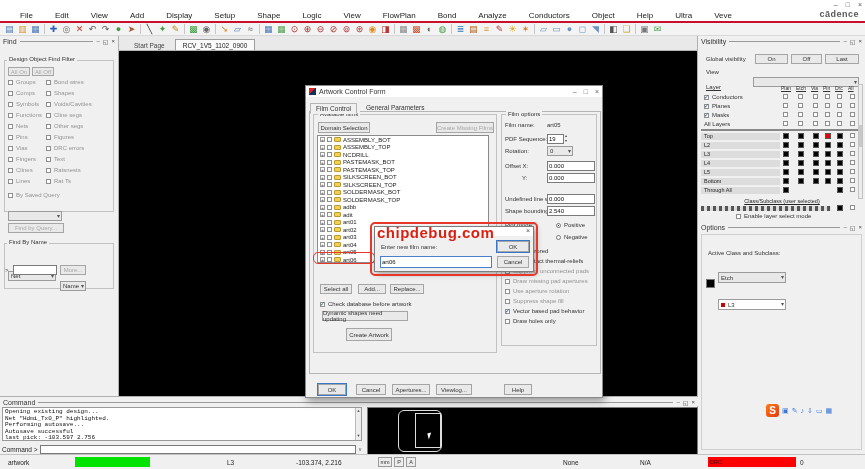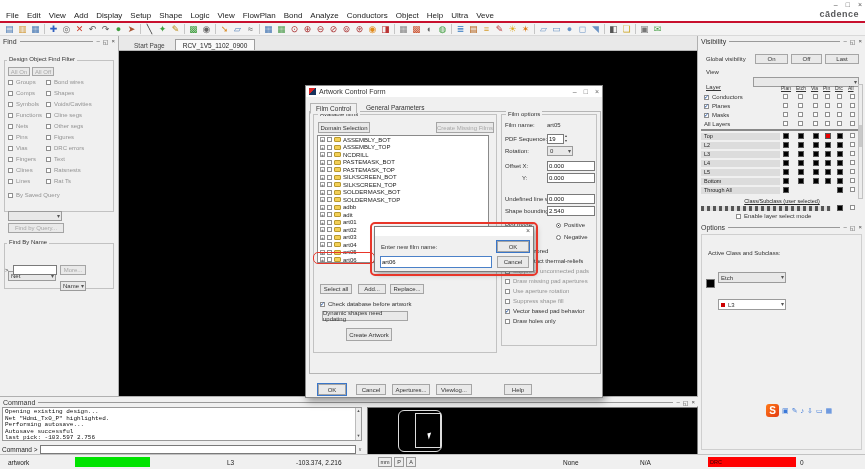--- a/index.html
+++ b/index.html
@@ -6,21 +6,21 @@
   html,body { width:865px; height:469px; overflow:hidden; }
   #app { position:relative; width:865px; height:469px; background:#f0f0f0;
          font-family:"Liberation Sans", sans-serif; color:#222; cursor:default; }
   .abs { position:absolute; }
 
   
   .titlebar { position:absolute; left:0; top:0; width:865px; height:9px; background:#ffffff; }
   .winctl { position:absolute; right:3px; top:0; display:flex; gap:8px; font-size:7px; color:#555; line-height:9px; }
   .menubar { position:absolute; left:0; top:9px; width:865px; height:12px; background:#ffffff;
              display:flex; align-items:center; font-size:8px; color:#222; padding-left:2px; }
-  .menubar .mi { padding:0 4px; }
+  .menubar .mi { padding:0 4px;margin-left:14px; }
   .brand { position:absolute; right:6px; top:9px; font-size:9px; font-weight:bold; color:#58595b; letter-spacing:.5px; }
   .redline { position:absolute; left:0; top:21px; width:865px; height:2px; background:#c8102e; }
   .toolbar { position:absolute; left:0; top:23px; width:865px; height:13px; background:#f3f3f3;
              border-bottom:1px solid #d9d9d9; display:flex; align-items:center; padding-left:3px; }
   .tbi { width:13px; height:11px; font-size:9px; line-height:11px; text-align:center; }
   .tbsep { width:1px; height:10px; background:#c6c6c6; margin:0 2px; }
 
   
   .phead { height:10px; display:flex; align-items:center; padding:0 3px; font-size:7px; color:#333; }
   .phead .pl { flex:1; border-top:1px solid #9a9a9a; margin:0 3px; }
@@ -731,20 +731,21 @@
   <div class="ndlg">
     <div style="height:9px;background:#fff;position:relative;">
       <span style="position:absolute;right:3px;top:0;font-size:7px;color:#555;">×</span>
     </div>
     <span class="lab6 abs" style="left:6px;top:17px;">Enter new film name:</span>
     <div class="btn abs focusbtn" style="left:122px;top:14px;width:32px;height:11px;">OK</div>
     <input class="inp abs" style="left: 5px; top: 29px; width: 112px; height: 12px; border-color: rgb(74, 128, 200);" value="art06">
     <div class="btn abs" style="left:122px;top:29px;width:32px;height:12px;">Cancel</div>
   </div>
   <div class="redframe" style="left:370px;top:222px;width:168px;height:54px;"></div>
+  <div class="chipmark">chipdebug.com</div>
 
   <div class="sogou">
     <span class="slogo">S</span>
     <span class="sic">▣</span>
     <span class="sic">✎</span>
     <span class="sic">♪</span>
     <span class="sic">⇩</span>
     <span class="sic">▭</span>
     <span class="sic">▦</span>
   </div>

